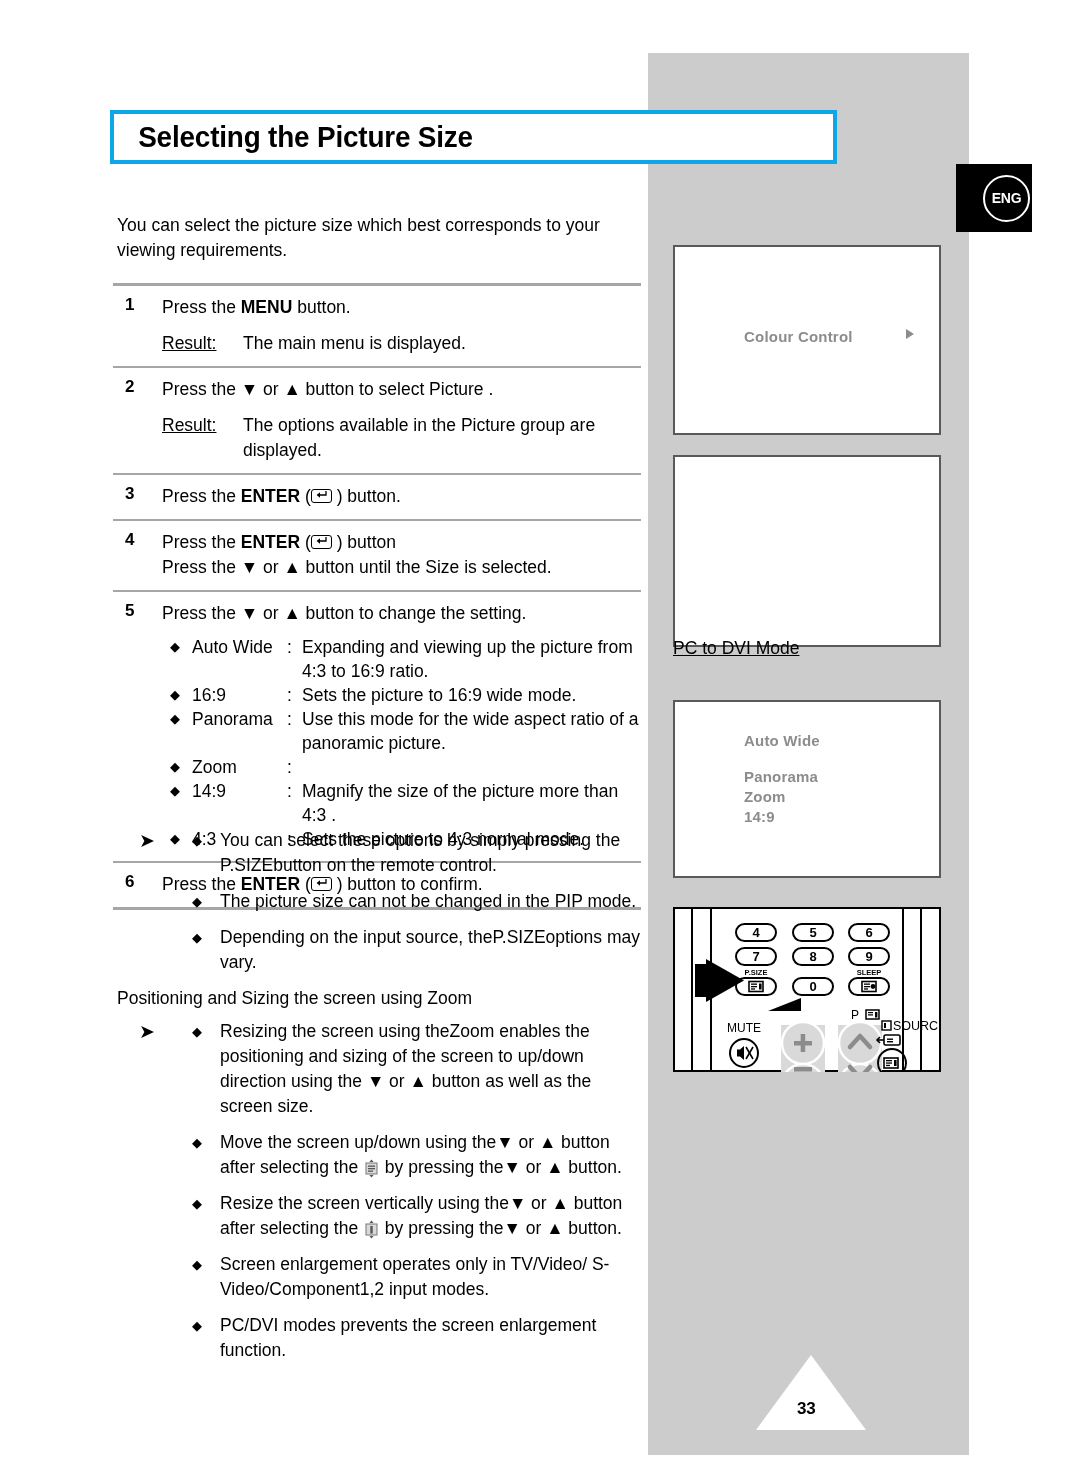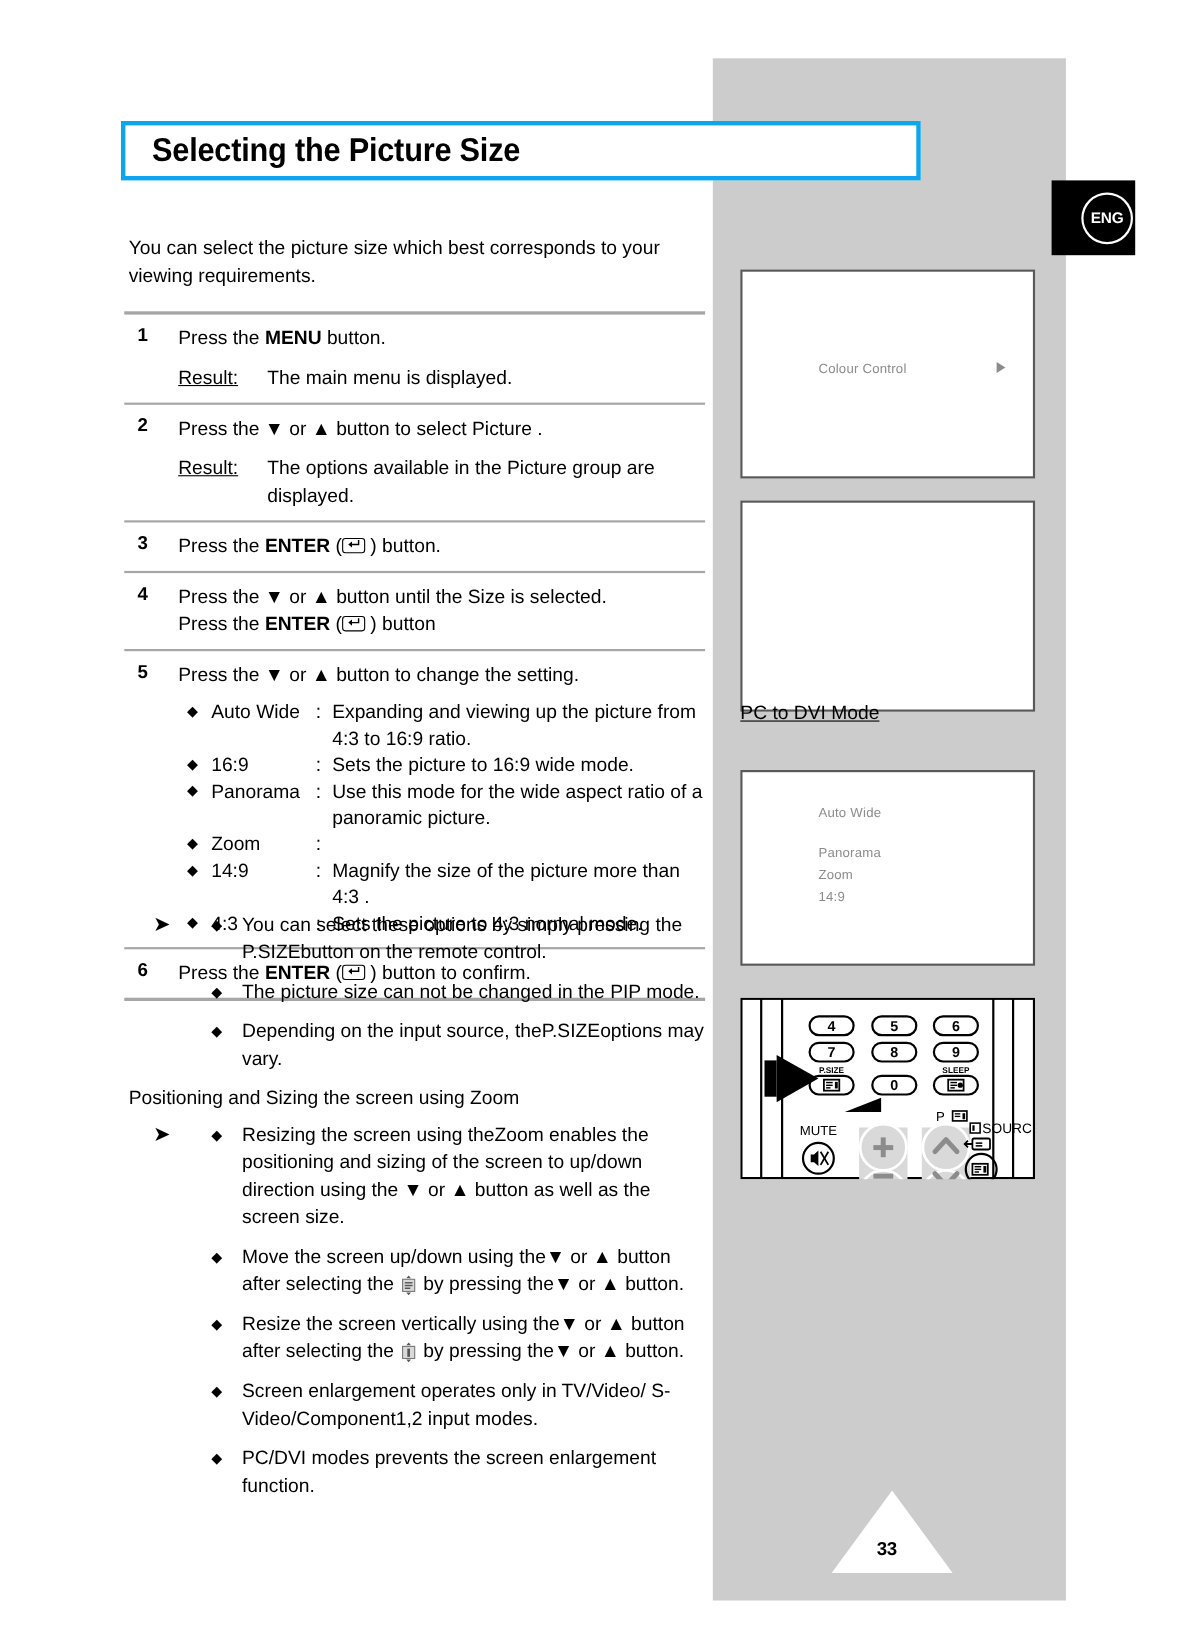--- a/index.html
+++ b/index.html
@@ -209,22 +209,22 @@
     position: absolute;
     border: 2px solid #595959;
     background: #ffffff;
   }
   .osd1 { left: 673px; top: 245px; width: 268px; height: 190px; }
   .osd2 { left: 673px; top: 455px; width: 268px; height: 192px; }
   .osd3 { left: 673px; top: 700px; width: 268px; height: 178px; }
 
   .osd-row {
     position: absolute;
-    font-size: 12px;
-    font-weight: normal;
+    font-size: 15px;
+    font-weight: bold;
     color: #8c8c8c;
     letter-spacing: 0.2px;
     text-align: center;
   }
   .osd-tri {
     position: absolute;
     width: 0; height: 0;
     border-left: 8px solid #8c8c8c;
     border-top: 5.5px solid transparent;
     border-bottom: 5.5px solid transparent;
@@ -300,25 +300,25 @@
             <path d="M6 2.2 L2.6 5 L6 7.8 Z" fill="#000"></path>
           </svg></span><span> ) button.</span>
     </div>
   </div>
 
   <div class="rule thin"></div>
 
   <div class="step">
     <div class="step-num">4</div>
     <div class="step-body">
-      <div>Press the ▼ or ▲ button until the Size   is selected.</div>
       <div><span>Press the </span><b>ENTER</b> (<span class="key"><svg width="14" height="9" viewBox="0 0 14 9">
               <path d="M12 1 L12 5 L4 5" stroke="#000" stroke-width="1.3" fill="none"></path>
               <path d="M6 2.2 L2.6 5 L6 7.8 Z" fill="#000"></path>
             </svg></span><span> ) button</span></div>
+      <div>Press the ▼ or ▲ button until the Size   is selected.</div>
     </div>
   </div>
 
   <div class="rule thin"></div>
 
   <div class="step">
     <div class="step-num">5</div>
     <div class="step-body">
       <div>Press the ▼ or ▲ button to change the setting.</div>
       <div class="opt-list">

